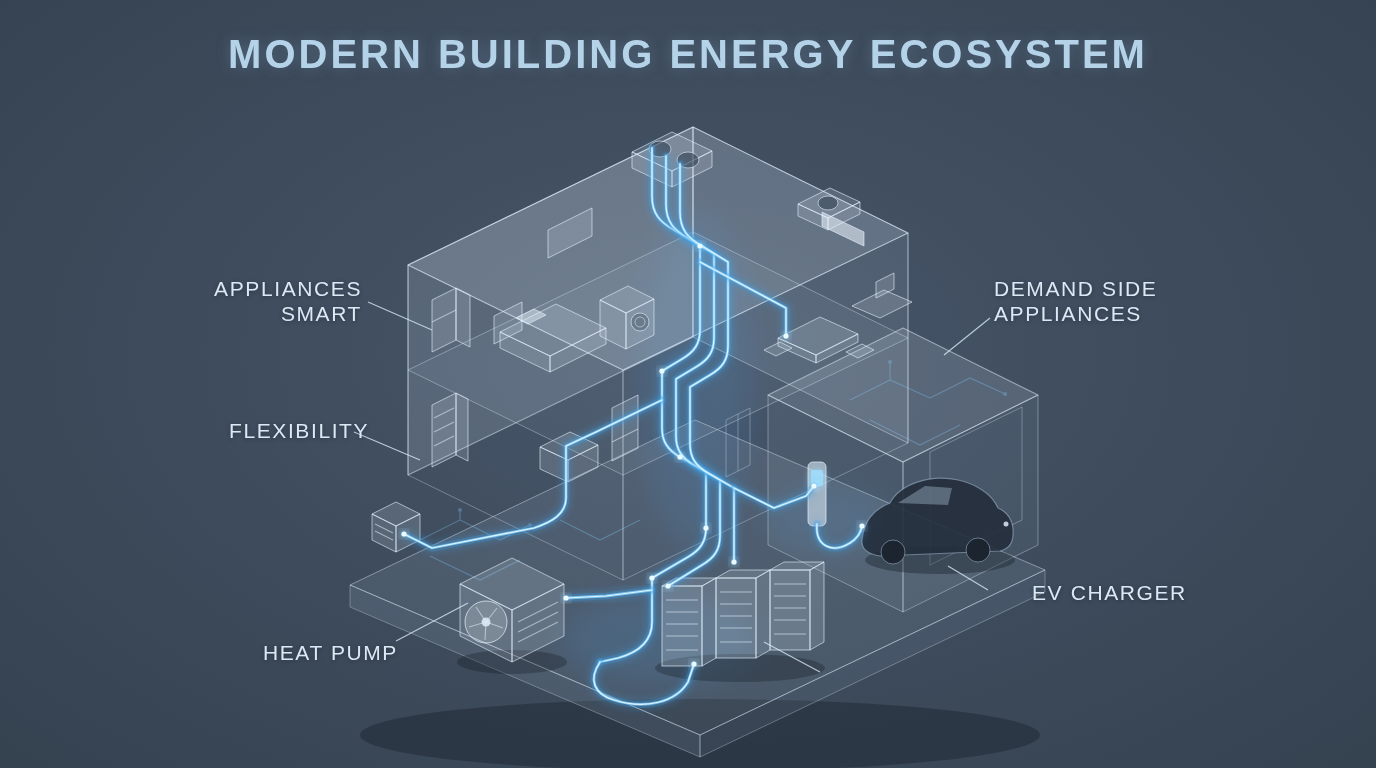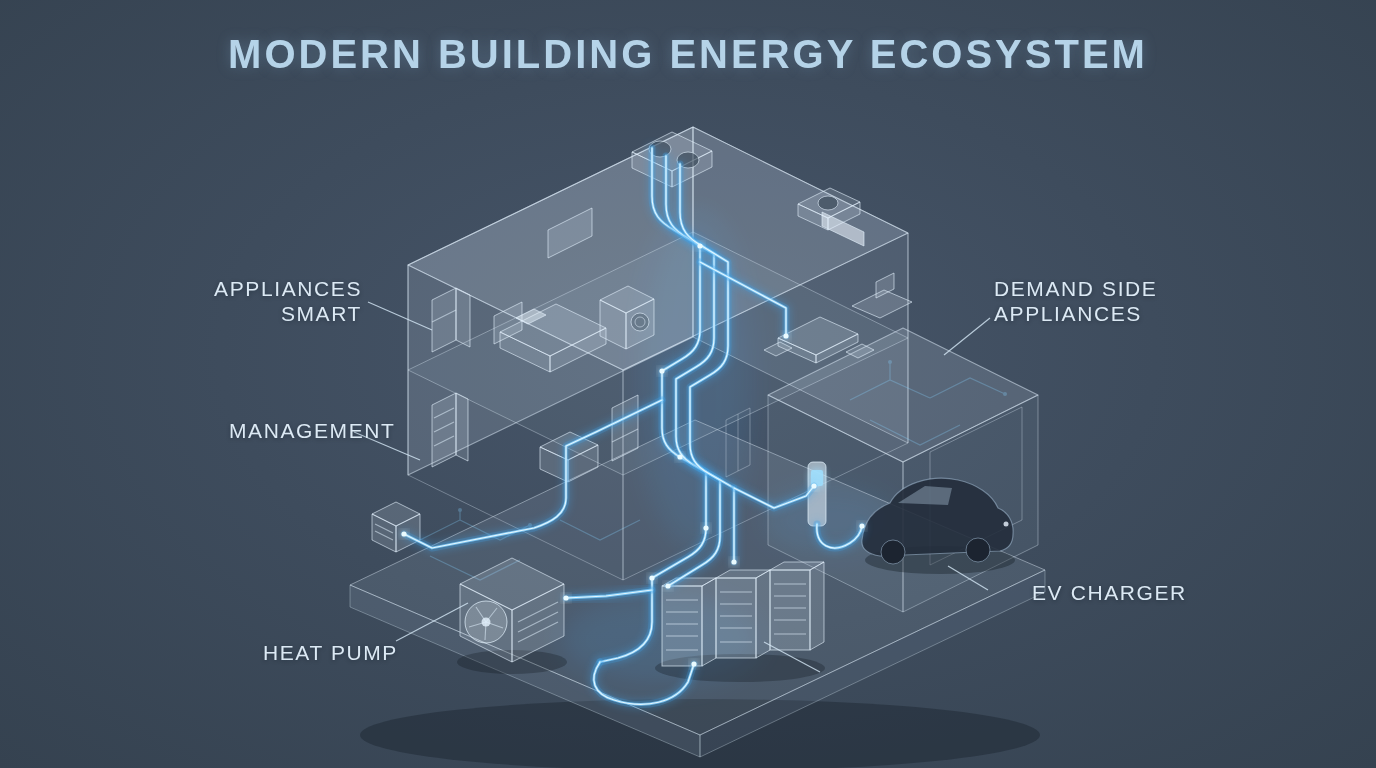--- a/index.html
+++ b/index.html
@@ -305,21 +305,21 @@
       <line class="leader" x1="990" y1="318" x2="944" y2="355"></line>
       <line class="leader" x1="988" y1="590" x2="948" y2="566"></line>
       <line class="leader" x1="820" y1="672" x2="764" y2="642"></line>
     </g>
   </svg>
 
   <div class="lbl right" style="left:160px;top:276px;width:202px;">
     <div>APPLIANCES</div>
     <div>SMART</div>
   </div>
-  <div class="lbl" style="left:229px;top:418px;">MANAGEMENT</div>
+  <div class="lbl" style="left:229px;top:418px;">FLEXIBILITY</div>
   <div class="lbl" style="left:263px;top:640px;">HEAT PUMP</div>
   <div class="lbl" style="left:994px;top:276px;">
     <div>DEMAND SIDE</div>
     <div>APPLIANCES</div>
   </div>
   <div class="lbl" style="left:1032px;top:580px;">EV CHARGER</div>
 
 </div>
 
 </body></html>

